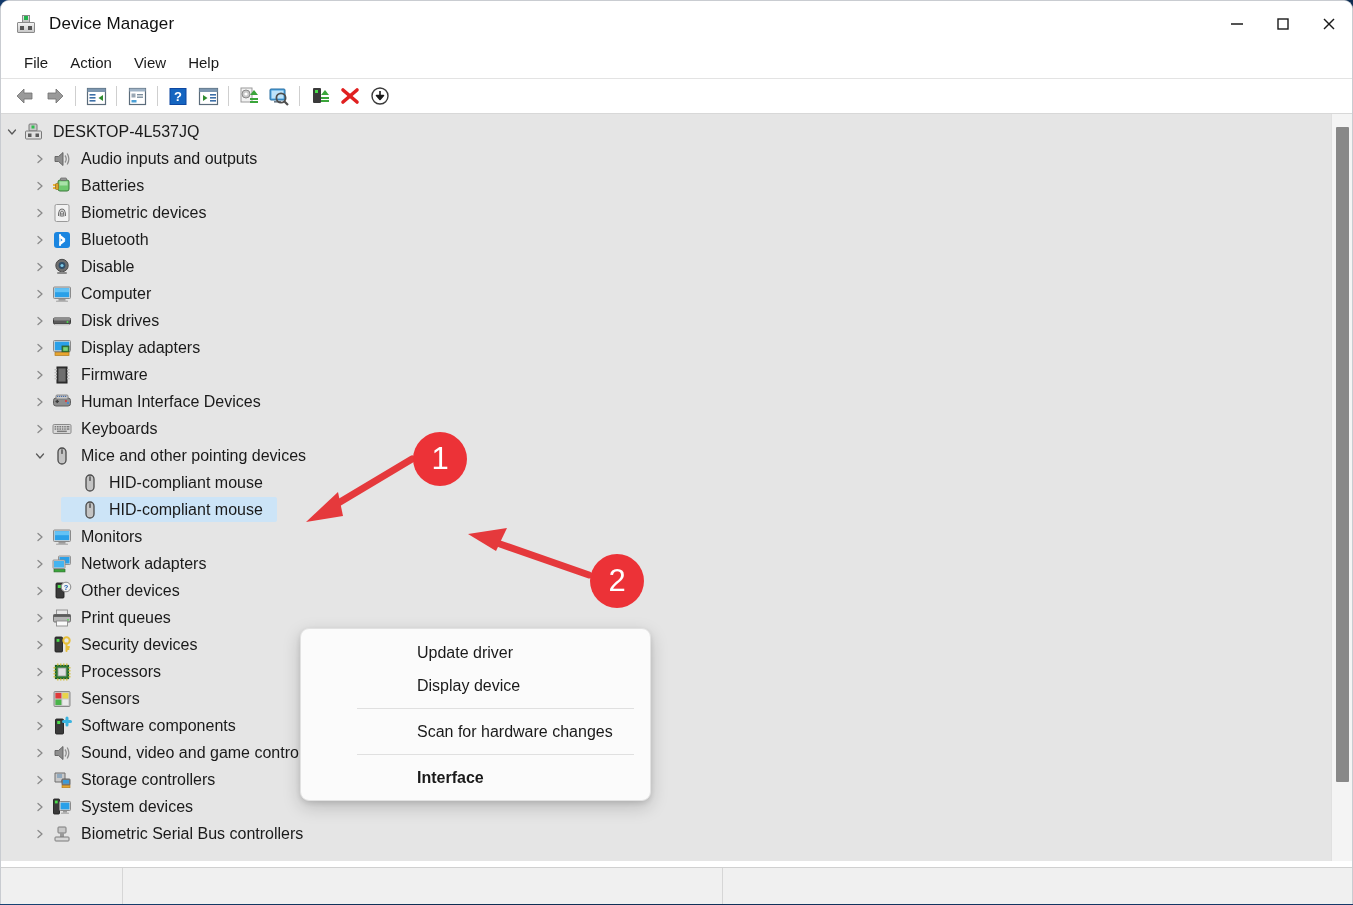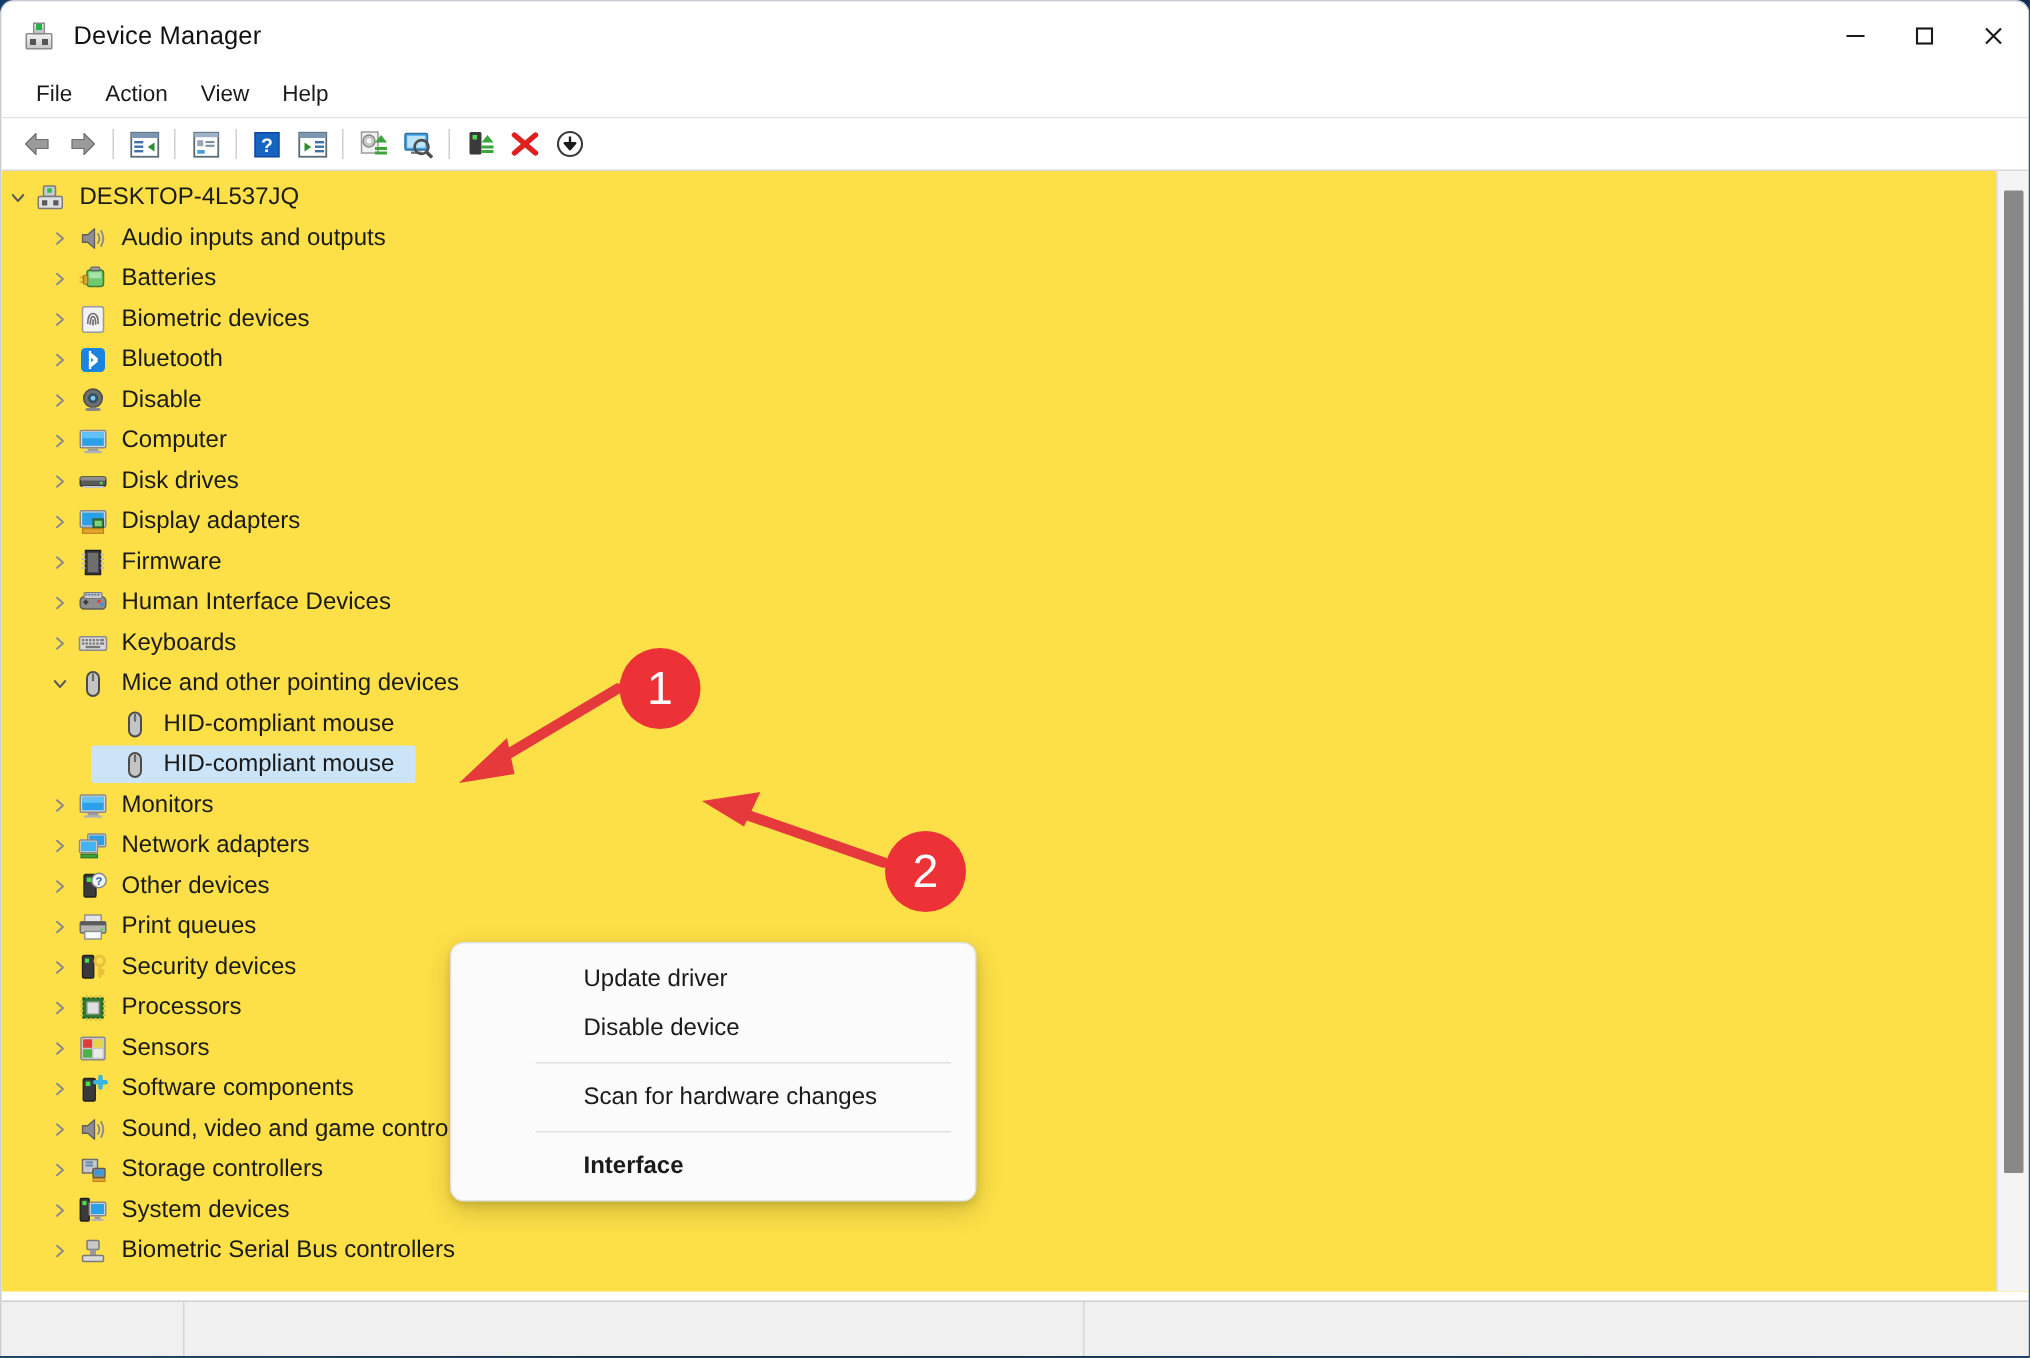--- a/index.html
+++ b/index.html
@@ -126,21 +126,21 @@
   .tb-sep {
     width: 1px; height: 20px;
     background: #cfcfcf;
     margin: 0 5px;
   }
 
   
   #content {
     position: relative;
     height: 747px;
-    background: #fde047;
+    background: #e5e5e5;
     overflow: hidden;
   }
   #tree {
     position: absolute;
     left: 0; top: 0; right: 21px; bottom: 0;
     overflow: hidden;
     padding-top: 4px;
   }
   .row {
     height: 27px;
@@ -230,20 +230,21 @@
     z-index: 40;
   }
   .ctx-item {
     height: 33px;
     display: flex;
     align-items: center;
     padding-left: 88px;
     font-size: 16px;
     color: #1a1a1a;
     cursor: default;
+    margin-left: 28px;
   }
   .ctx-item.bold { font-weight: bold; }
   .ctx-sep {
     height: 1px;
     background: #e0e0e0;
     margin: 6px 16px 6px 56px;
   }
 
   
   .badge {
@@ -915,21 +916,21 @@
           <span class="lbl">Biometric Serial Bus controllers</span>
         </div>
       </div>
 
     <div id="vscroll">
       <div id="vthumb"></div>
     </div>
 
     <div id="ctxmenu">
       <div class="ctx-item">Update driver</div>
-      <div class="ctx-item">Disable device</div>
+      <div class="ctx-item">Display device</div>
       <div class="ctx-sep"></div>
       <div class="ctx-item">Scan for hardware changes</div>
       <div class="ctx-sep"></div>
       <div class="ctx-item bold">Interface</div>
     </div>
   </div>
 
   <div id="statusbar">
     <div class="sb-cell sb-1"></div>
     <div class="sb-cell sb-2"></div>

